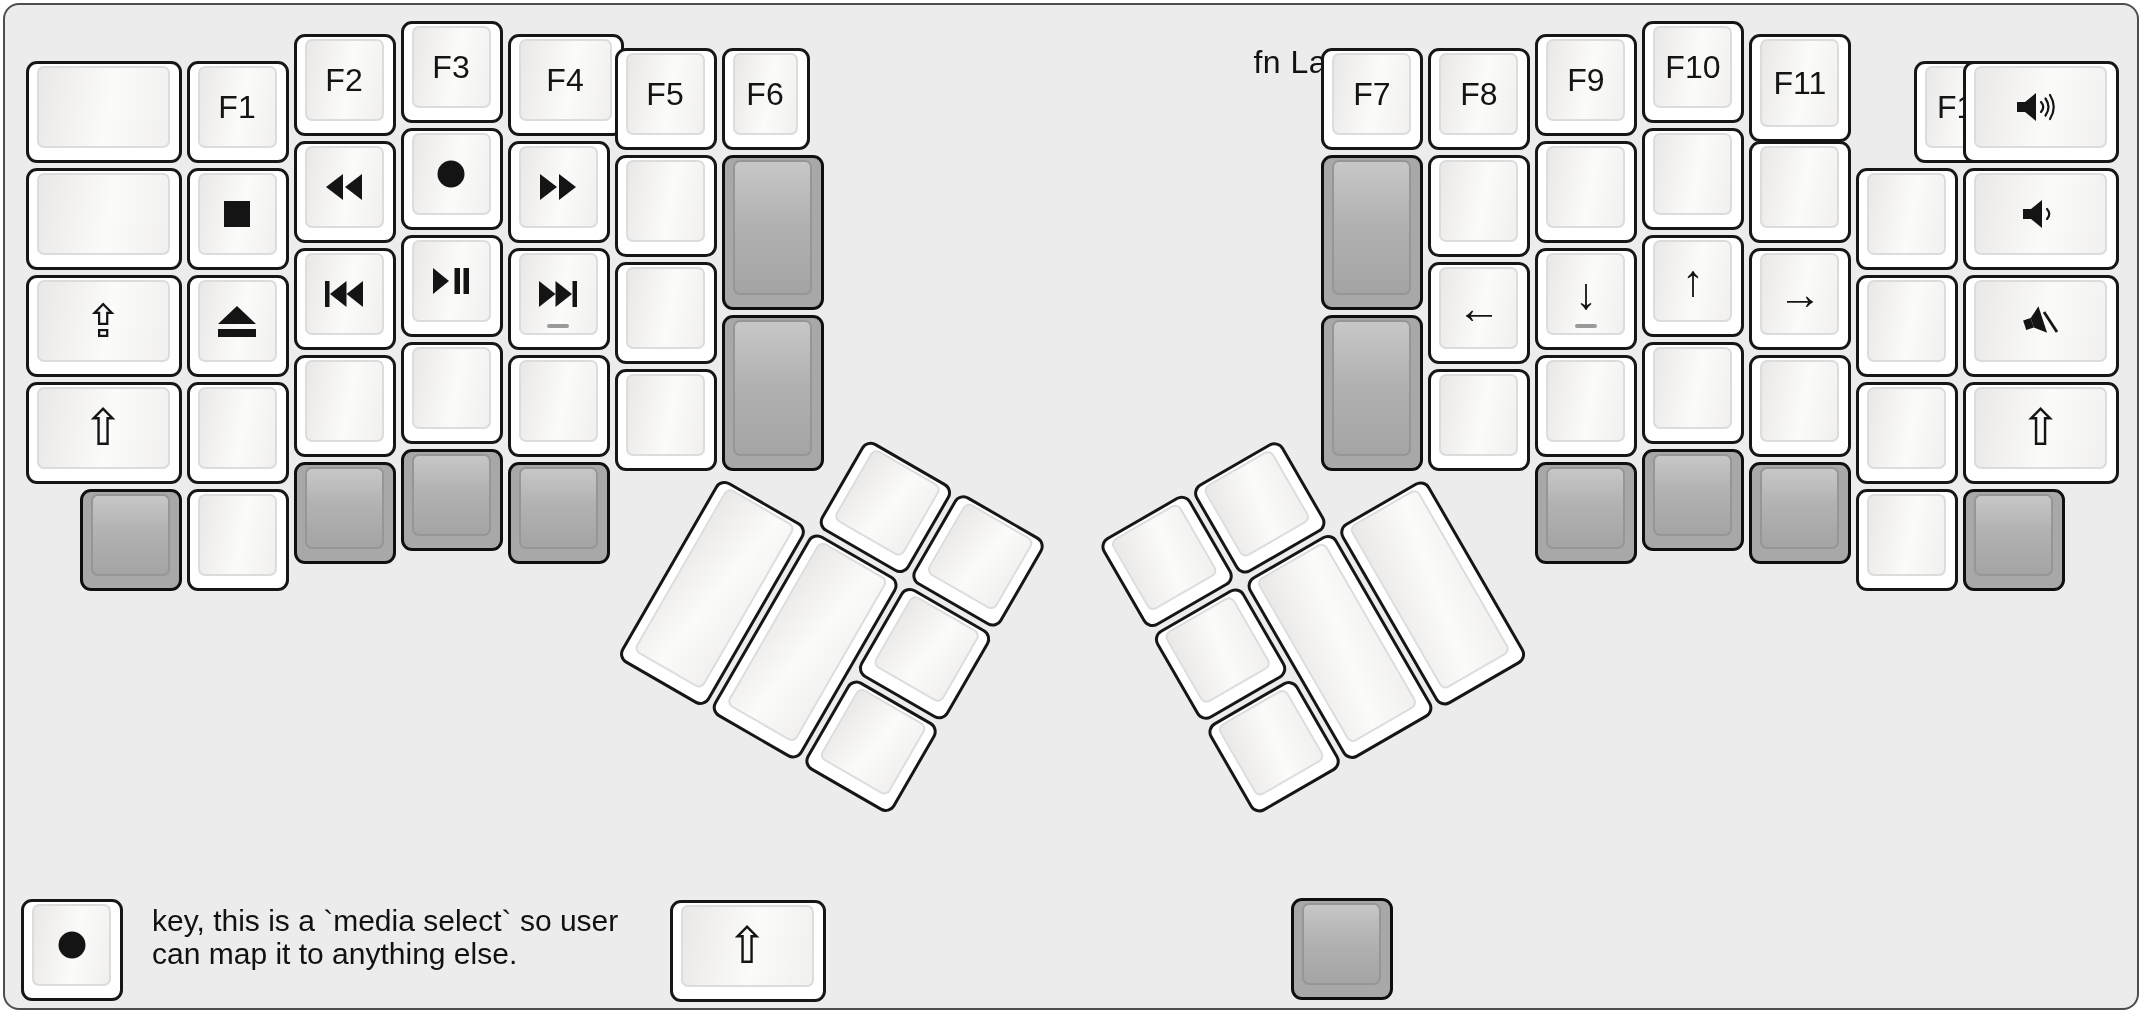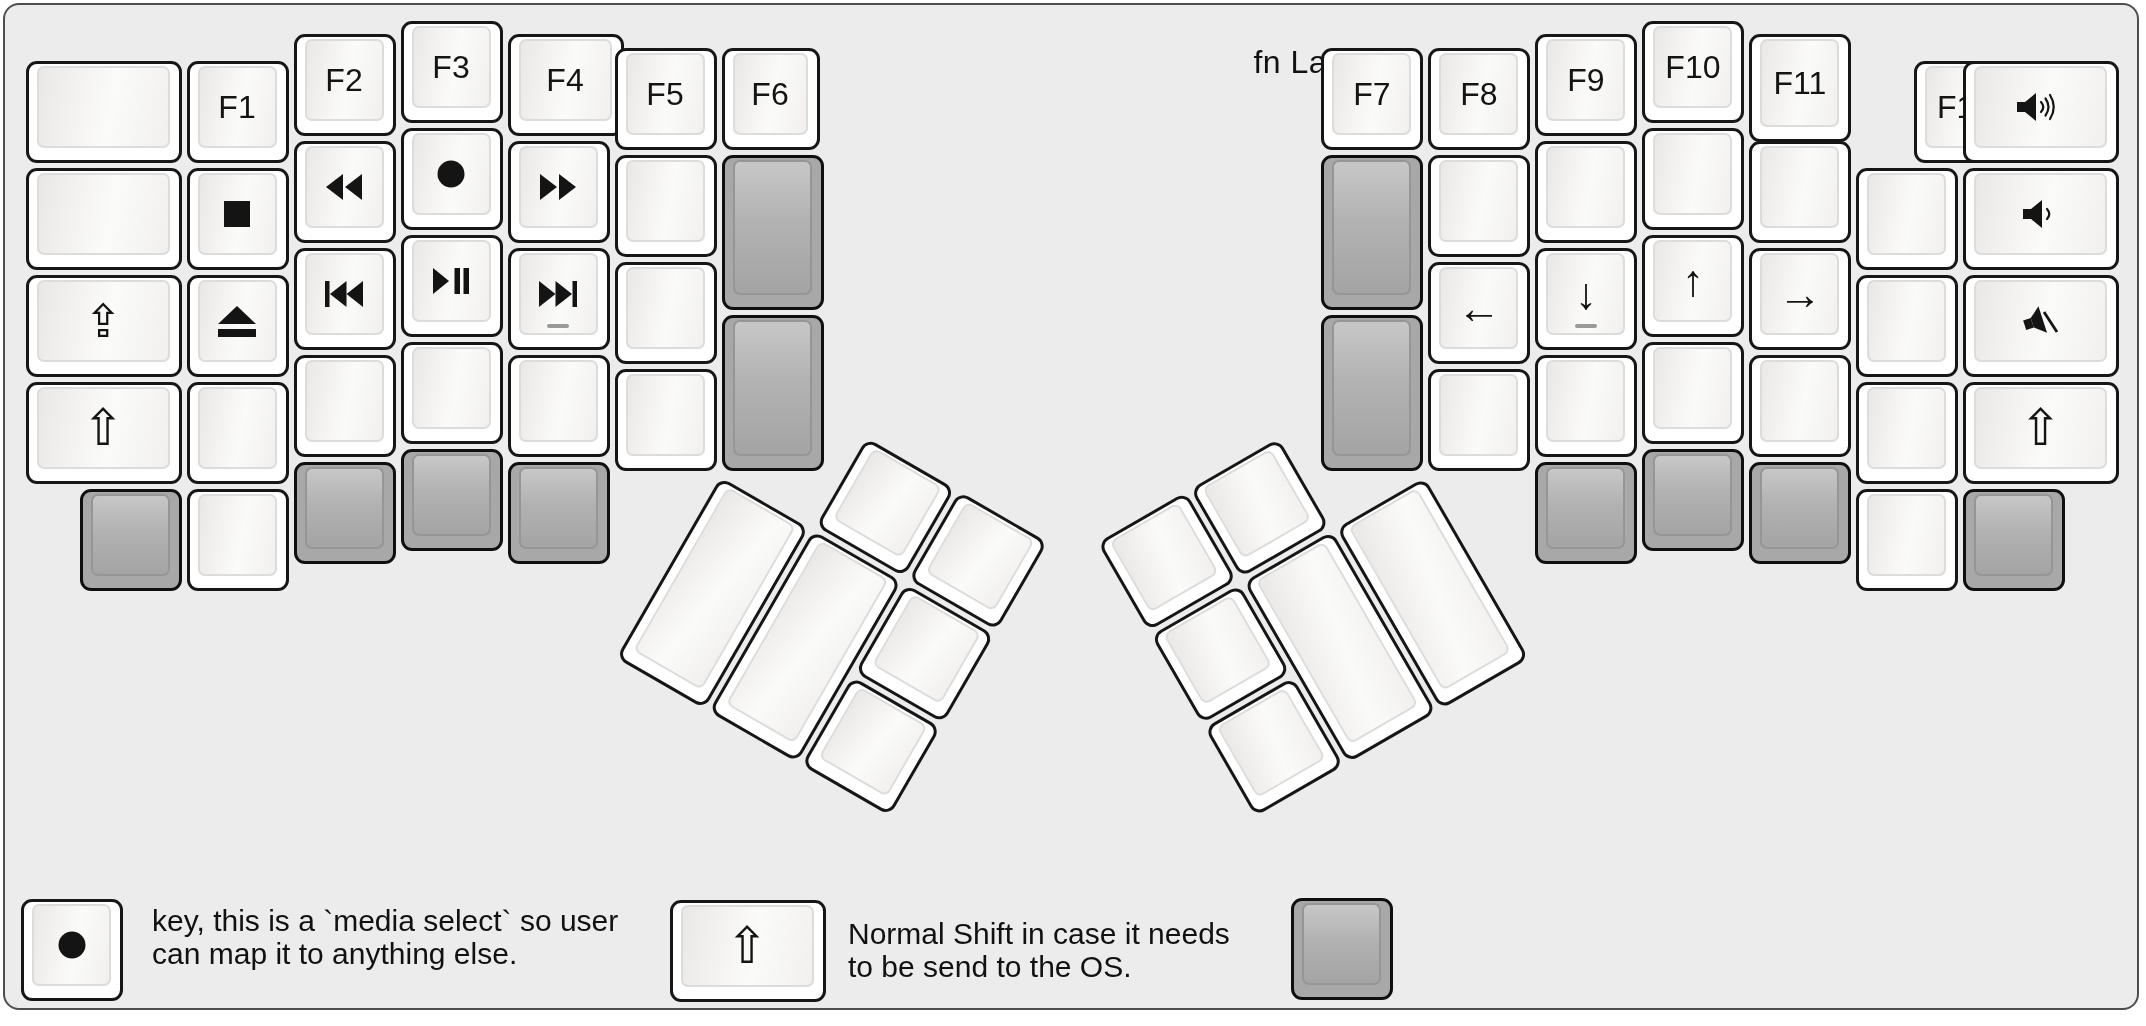--- a/index.html
+++ b/index.html
@@ -189,21 +189,21 @@
       </div>
       <div class="key" style="left: 614.5px; top: 154.75px; width: 102px; height: 102px;">
         <div class="keytop"></div>
       </div>
       <div class="key" style="left: 614.5px; top: 261.75px; width: 102px; height: 102px;">
         <div class="keytop"></div>
       </div>
       <div class="key" style="left: 614.5px; top: 368.75px; width: 102px; height: 102px;">
         <div class="keytop"></div>
       </div>
-      <div class="key" style="left: 721.5px; top: 47.75px; width: 98px; height: 102px;">
+      <div class="key" style="left: 721.5px; top: 47.75px; width: 88px; height: 102px;">
         <div class="keytop">
           <span class="glyph f">F6</span>
         </div>
       </div>
       <div class="key gray" style="left: 721.5px; top: 154.75px; width: 102px; height: 155.5px;">
         <div class="keytop"></div>
       </div>
       <div class="key gray" style="left: 721.5px; top: 315.25px; width: 102px; height: 155.5px;">
         <div class="keytop"></div>
       </div>
@@ -412,17 +412,13 @@
       </div>
       <div class="key gray" style="left: 1291px; top: 898px; width: 102px; height: 102px;">
         <div class="keytop"></div>
       </div>
     </div>
 
   <div class="legend-text" style="left:152px;top:905px;">
     <div>key, this is a `media select` so user</div>
     <div>can map it to anything else.</div>
   </div>
-  <div class="legend-text" style="left:848px;top:918px;">
-    <div>Normal Shift in case it needs</div>
-    <div>to be send to the OS.</div>
-  </div>
 </div>
 
 </body></html>

